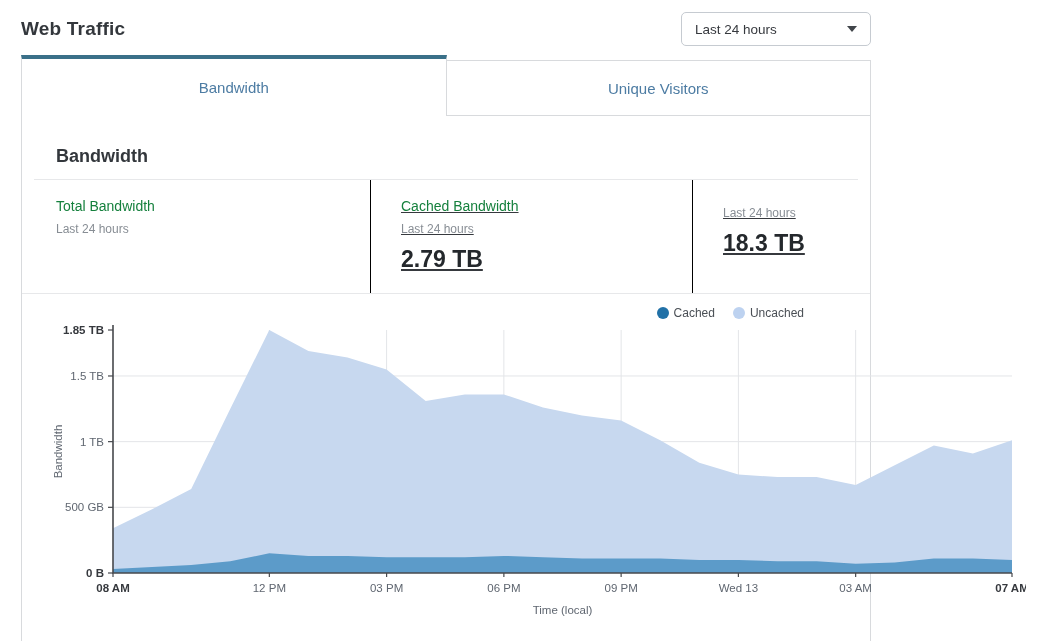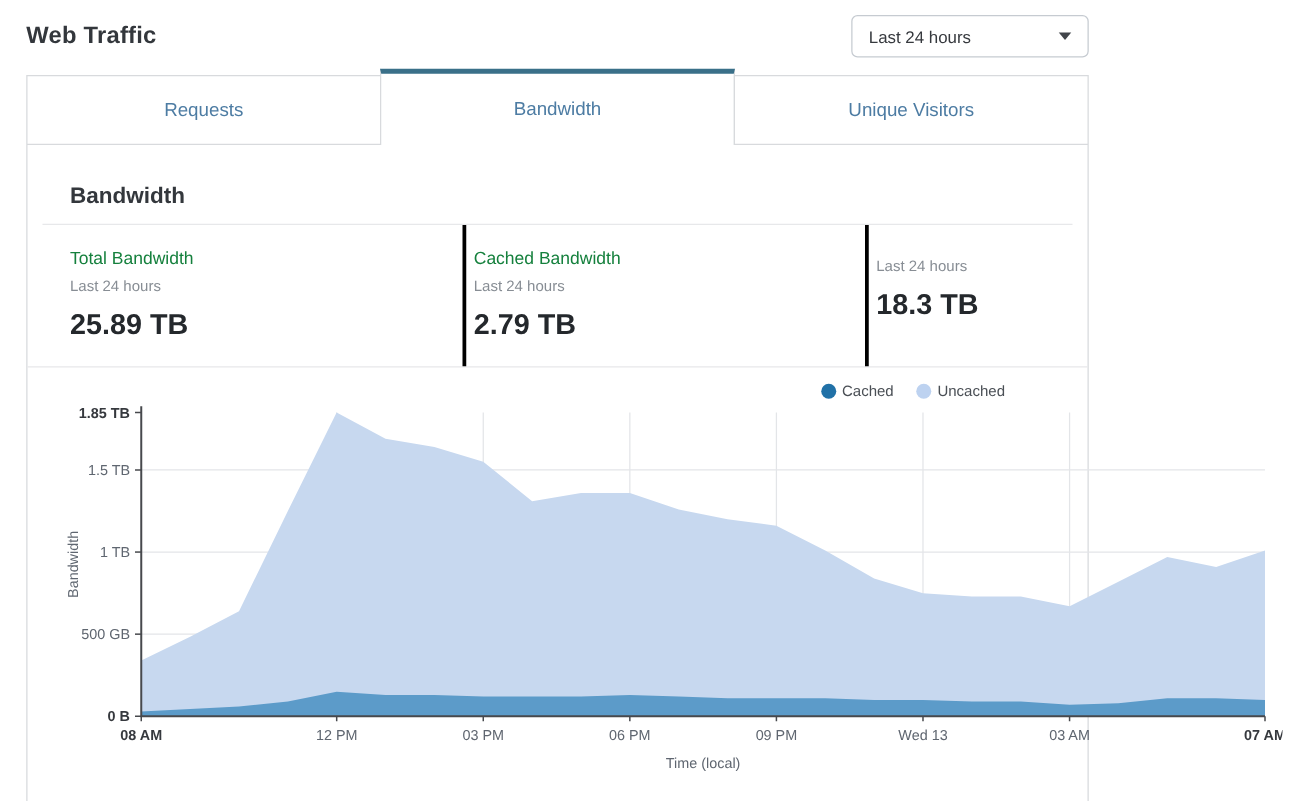--- a/index.html
+++ b/index.html
@@ -29,21 +29,21 @@
   
   .panel { margin:0 11px 0 21px; border:1px solid #d8dadd; border-top:none;
     height:527px; background:#fff; }
   .section-head { font-size:18px; font-weight:700; color:#33373c; padding:30px 0 12px 34px; }
   .rule { border:none; border-top:1px solid #e7e8ea; }
   .rule.inset { margin:0 12px; }
 
   
   .stats { display:grid; grid-template-columns:348px 322px 1fr; }
   .stat { padding:18px 10px 20px 34px; }
-  .stat + .stat { border-left:3px solid #000000; padding-left:6px; }
+  .stat + .stat { border-left:1px solid #000000; padding-left:30px;text-decoration:underline; }
   .stat .label { font-size:14px; color:#15803d; }
   .stat .period { font-size:12px; color:#878d94; margin-top:8px; }
   .stat .value { font-size:23px; font-weight:700; color:#24282c; margin-top:10px; }
 
   
   .legend { display:flex; justify-content:flex-end; align-items:flex-end;
     gap:18px; padding:8px 66px 0 0; height:26px; }
   .legend-item { display:flex; align-items:center; gap:5px; font-size:12px; color:#4a4f55; }
   .legend-dot { width:12px; height:12px; border-radius:50%; display:inline-block; }
   .chartbox { padding-left:14px; }
@@ -57,41 +57,37 @@
   <div class="hdr">
     <h1>Web Traffic</h1>
     <div class="range-select">
       <span>Last 24 hours</span>
       <span class="caret"></span>
     </div>
   </div>
 
   <div class="tabwrap">
     <div class="tabbar">
-      <div class="tab">
-        <span>Requests</span>
-      </div>
       <div class="tab active">
         <span>Bandwidth</span>
       </div>
       <div class="tab">
         <span>Unique Visitors</span>
       </div>
     </div>
   </div>
 
   <div class="panel">
     <div class="section-head">Bandwidth</div>
     <hr class="rule inset">
 
     <div class="stats">
       <div class="stat">
         <div class="label">Total Bandwidth</div>
         <div class="period">Last 24 hours</div>
-        <div class="value">25.89 TB</div>
       </div>
       <div class="stat">
         <div class="label">Cached Bandwidth</div>
         <div class="period">Last 24 hours</div>
         <div class="value">2.79 TB</div>
       </div>
       <div class="stat">
         <div class="period">Last 24 hours</div>
         <div class="value">18.3 TB</div>
       </div>

